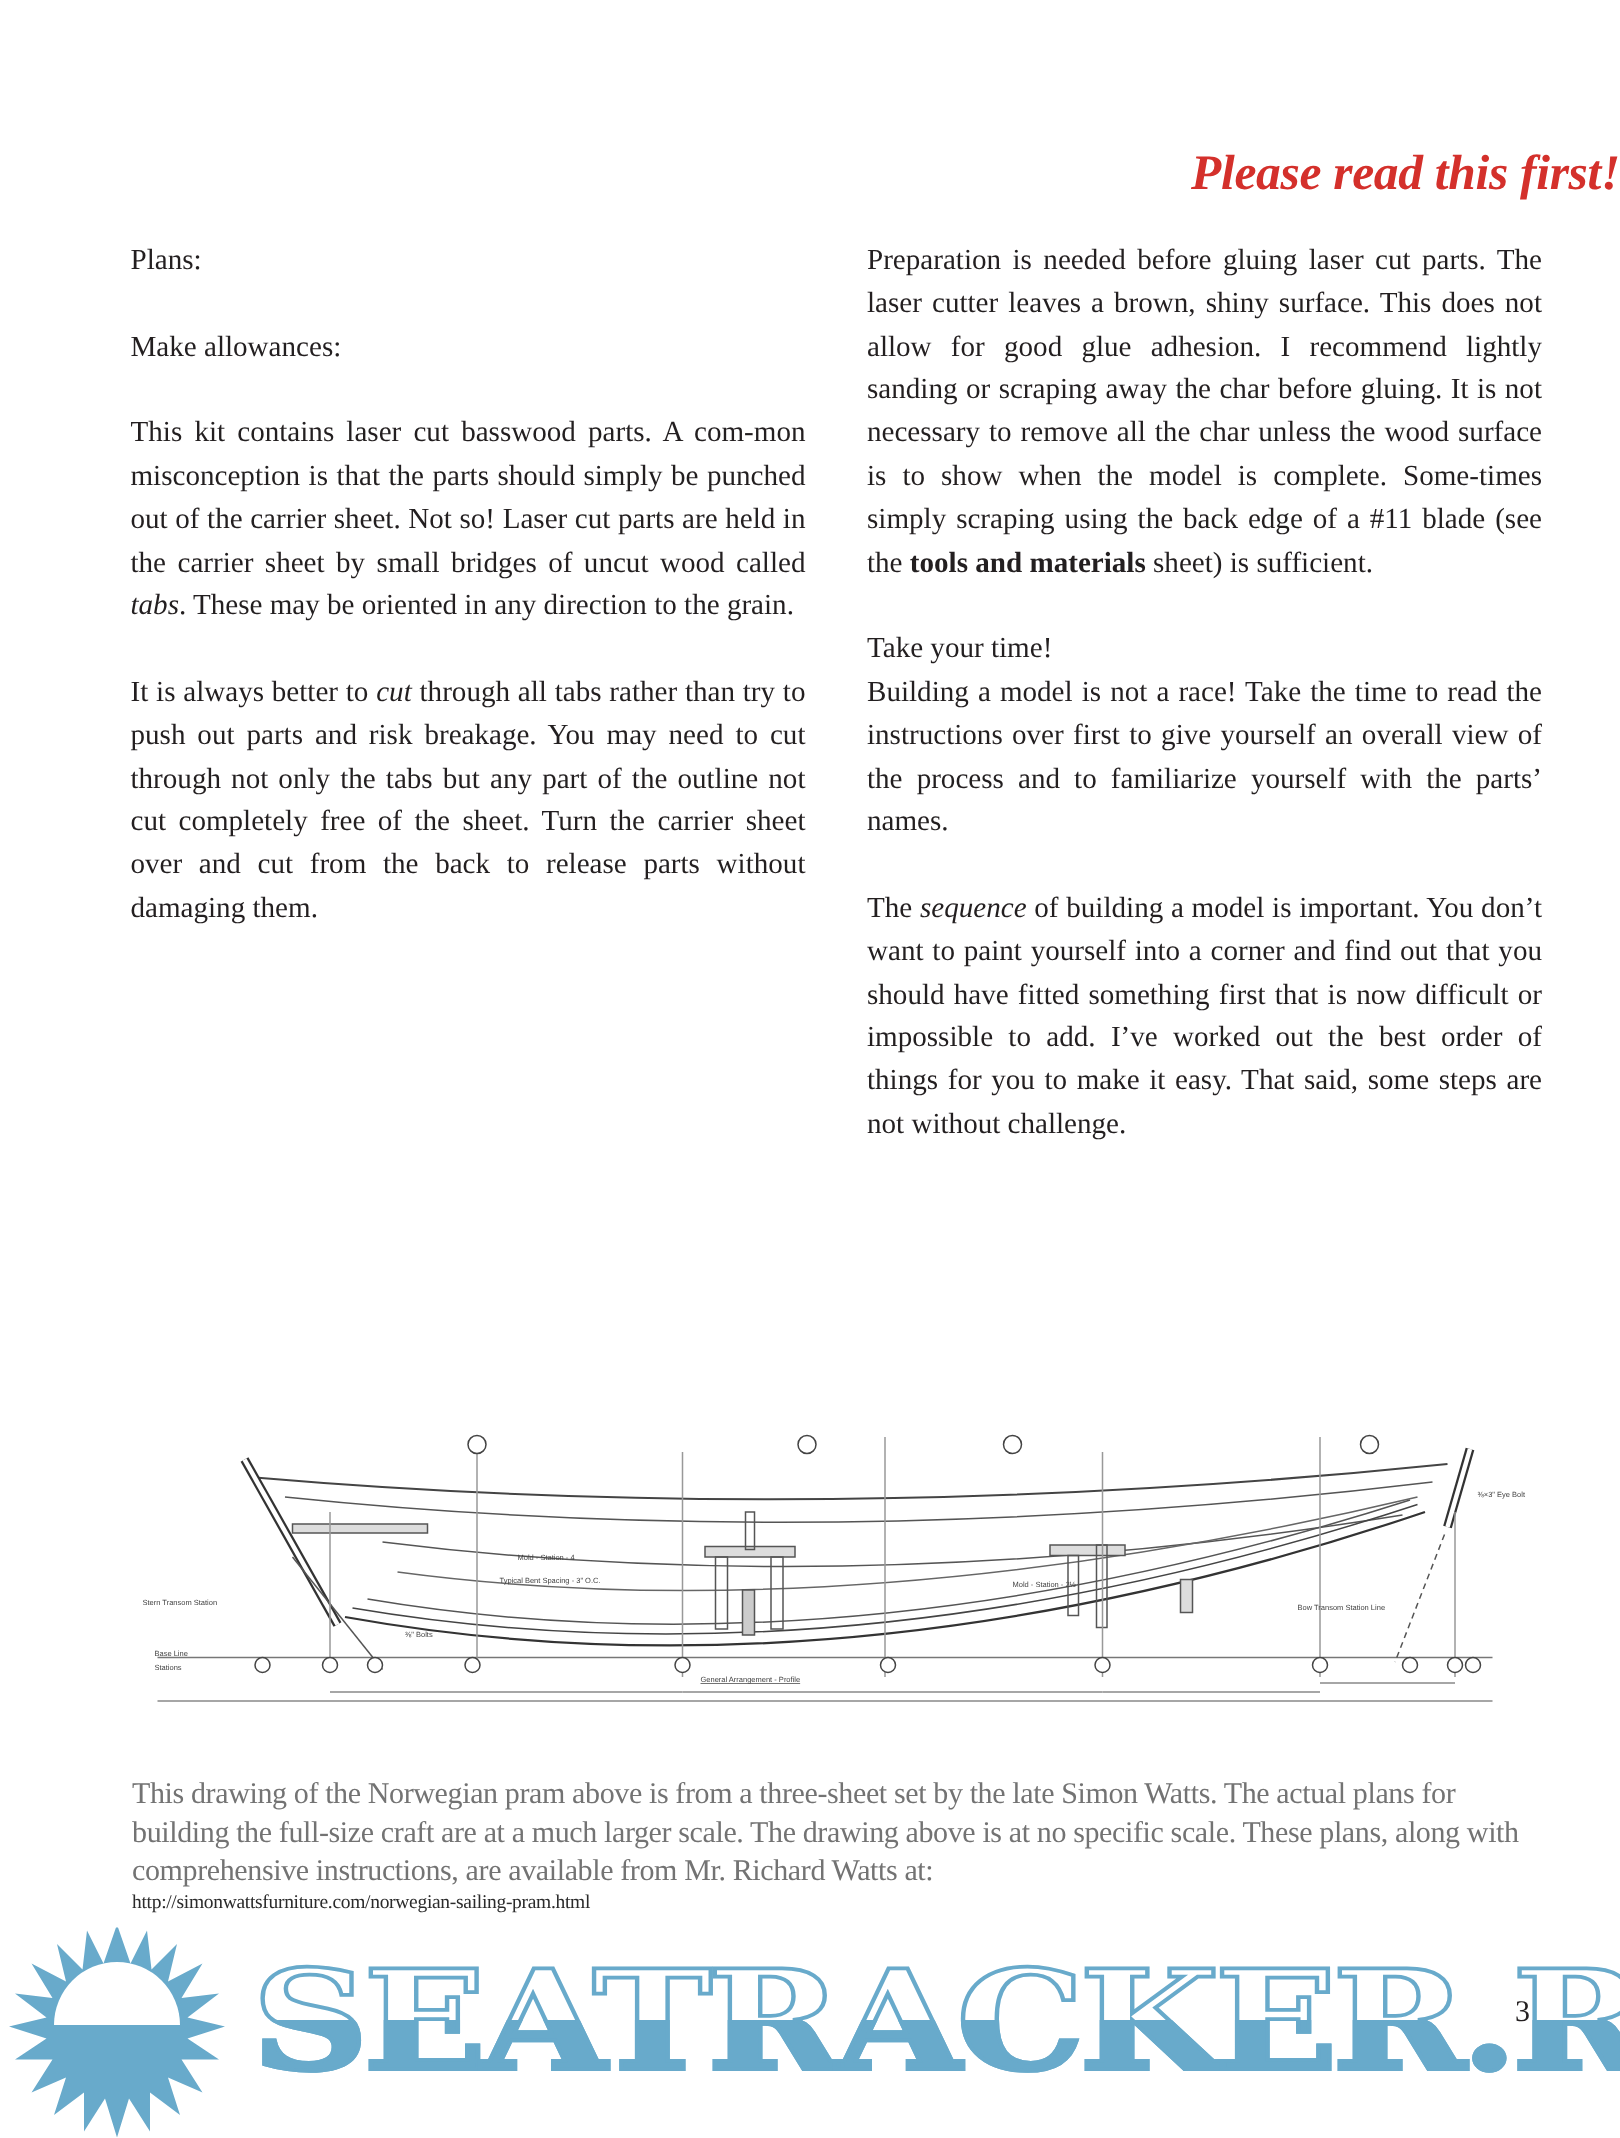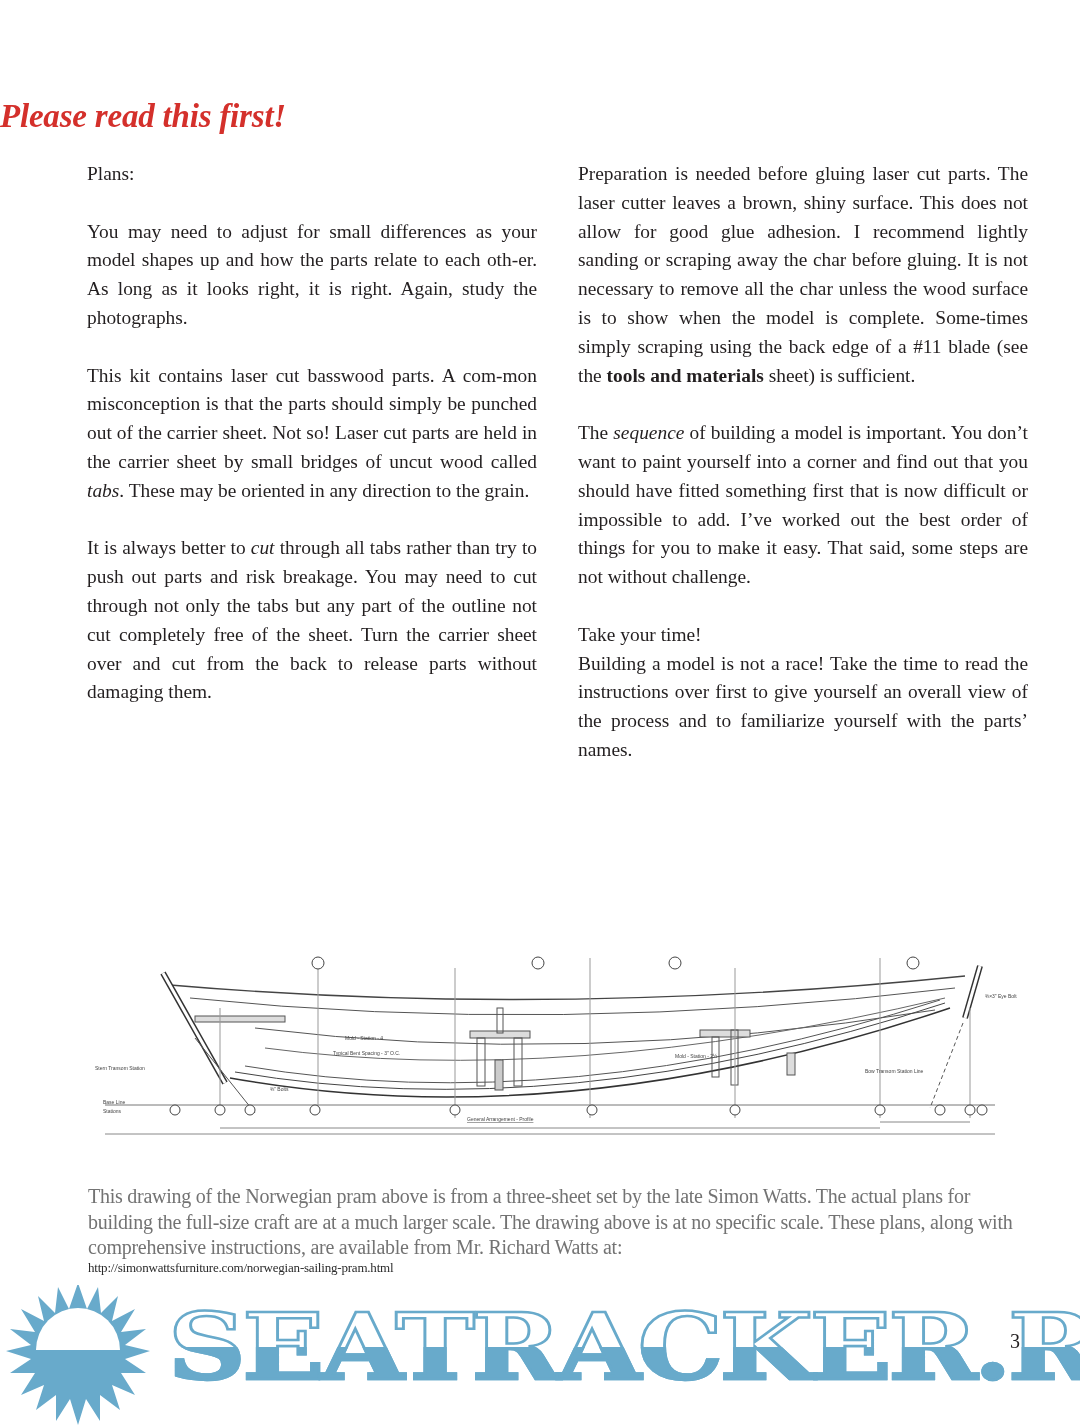--- a/index.html
+++ b/index.html
@@ -1,18 +1,18 @@
 <!DOCTYPE html>
 <html><head>
 <meta charset="utf-8">
 <style>
   html, body { margin: 0; padding: 0; background: #ffffff; }
   body { width: 1080px; height: 1425px; position: relative; overflow: hidden;
          font-family: "Liberation Serif", "DejaVu Serif", serif; color: #231f20; }
-  .title { position: absolute; top: 98px; left: 0; width: 1080px; text-align: left;
+  .title { position: absolute; top: 98px; left: 0; width: 1080px; text-align: right;
            font-size: 33px; font-weight: bold; font-style: italic; color: #d4302b; letter-spacing: -0.2px; }
   .col { position: absolute; top: 160px; width: 450px; font-size: 19.4px; line-height: 28.8px;
          text-align: justify; hyphens: manual; }
   .col.left { left: 87px; }
   .col.right { left: 578px; }
   .col p { margin: 0 0 28.8px 0; }
   .col .h { font-weight: normal; display: block; }
   .col b { font-weight: bold; }
   .col i { font-style: italic; }
   .drawing { position: absolute; left: 95px; top: 948px; width: 925px; height: 195px; }
@@ -31,40 +31,40 @@
 </head>
 <body>
 
 <div class="title">Please read this first!</div>
 
 <div class="col left">
   <p>
     <span class="h">Plans:</span>
   </p>
   <p>
-    <span>You may need to adjust for small differences as your model shapes up and how the parts relate to each oth-er. As long as it looks right, it is right. Again, study the photographs.</span>
+    <span class="h">Make allowances:</span>
   </p>
   <p>
     <span>This kit contains laser cut basswood parts. A com-mon misconception is that the parts should simply be punched out of the carrier sheet. Not so! Laser cut parts are held in the carrier sheet by small bridges of uncut wood called </span><i>tabs</i><span>. These may be oriented in any direction to the grain.</span>
   </p>
   <p>
     <span>It is always better to </span><i>cut</i><span> through all tabs rather than try to push out parts and risk breakage. You may need to cut through not only the tabs but any part of the outline not cut completely free of the sheet. Turn the carrier sheet over and cut from the back to release parts without damaging them.</span>
   </p>
 </div>
 
 <div class="col right">
   <p>
     <span>Preparation is needed before gluing laser cut parts. The laser cutter leaves a brown, shiny surface. This does not allow for good glue adhesion. I recommend lightly sanding or scraping away the char before gluing. It is not necessary to remove all the char unless the wood surface is to show when the model is complete. Some-times simply scraping using the back edge of a #11 blade (see the </span><b>tools and materials</b><span> sheet) is sufficient.</span>
   </p>
   <p>
-    <span>The </span><i>sequence</i><span> of building a model is important. You don’t want to paint yourself into a corner and find out that you should have fitted something first that is now difficult or impossible to add. I’ve worked out the best order of things for you to make it easy. That said, some steps are not without challenge.</span>
+    <span class="h">Take your time!</span>
+    <span>Building a model is not a race! Take the time to read the instructions over first to give yourself an overall view of the process and to familiarize yourself with the parts’ names.</span>
   </p>
   <p>
-    <span class="h">Take your time!</span>
-    <span>Building a model is not a race! Take the time to read the instructions over first to give yourself an overall view of the process and to familiarize yourself with the parts’ names.</span>
+    <span>The </span><i>sequence</i><span> of building a model is important. You don’t want to paint yourself into a corner and find out that you should have fitted something first that is now difficult or impossible to add. I’ve worked out the best order of things for you to make it easy. That said, some steps are not without challenge.</span>
   </p>
 </div>
 
 <svg class="drawing" viewBox="0 0 925 195" xmlns="http://www.w3.org/2000/svg">
   <g fill="none" stroke="#555" stroke-width="1">
 
     <line x1="10" y1="157" x2="900" y2="157" stroke="#777"></line>
     <line x1="10" y1="186" x2="900" y2="186" stroke="#888"></line>
 
     <path d="M 75 37 Q 460 70 870 28" stroke="#444" stroke-width="1.4"></path>

